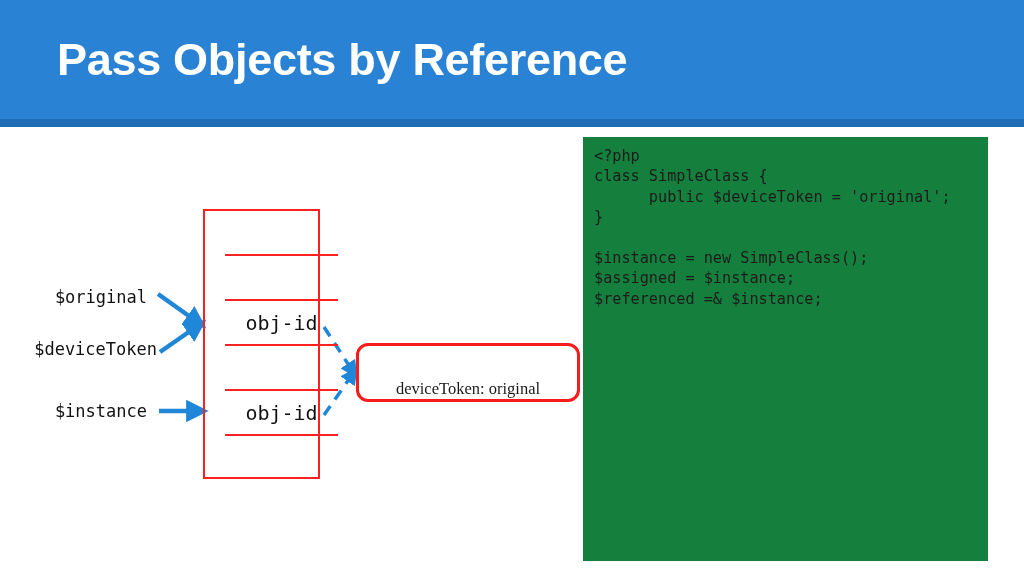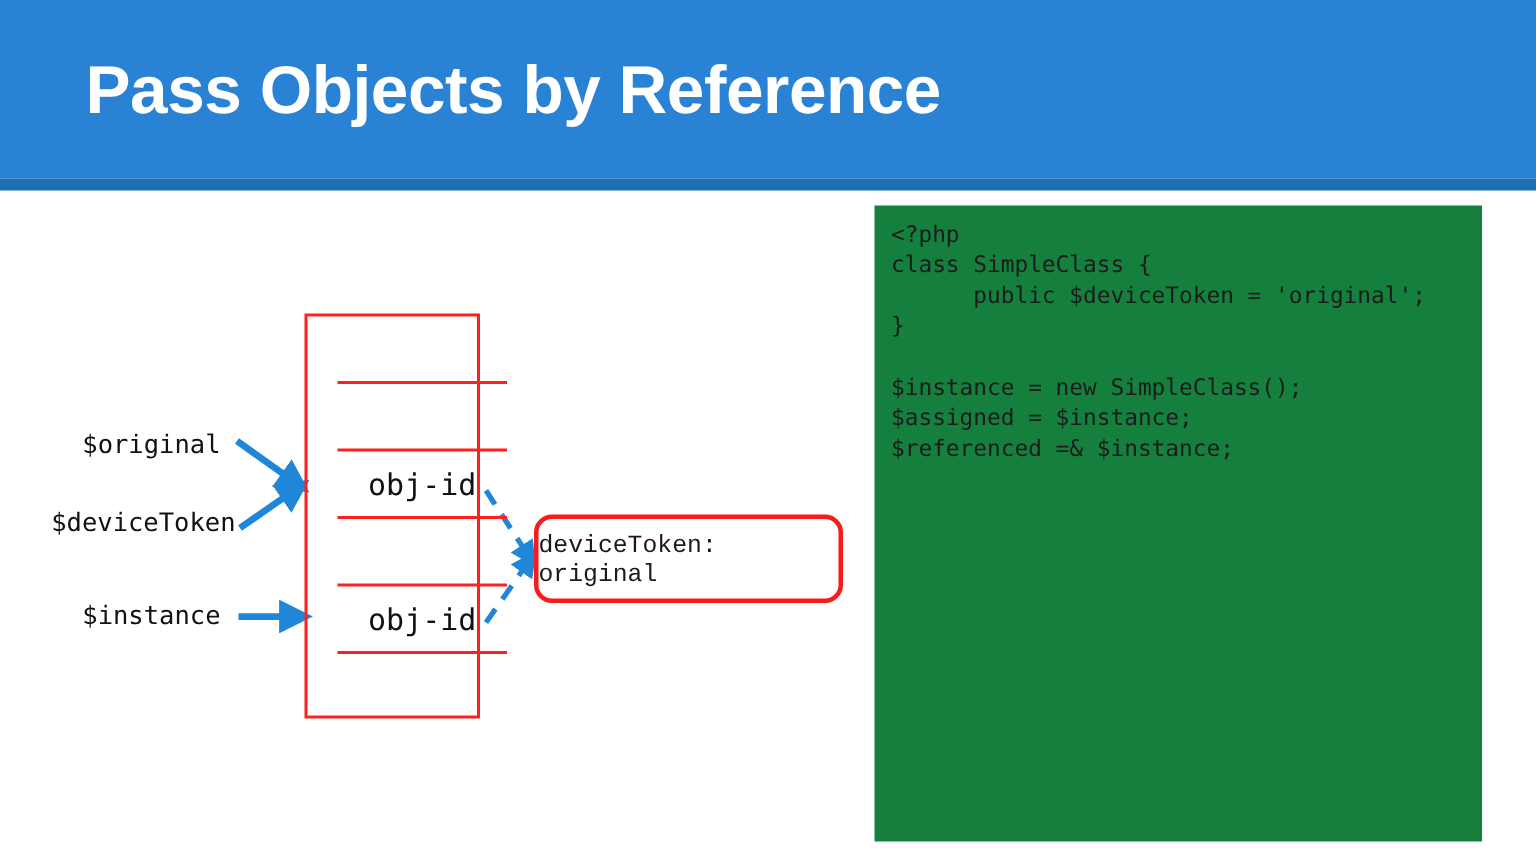--- a/index.html
+++ b/index.html
@@ -113,30 +113,30 @@
     white-space: nowrap;
   }
   #label-instance   { right: 436px; top: 160px; }
   #label-referenced { right: 426px; top: 212px; }
   #label-assigned   { right: 436px; top: 274px; }
 
   #token-box {
     position: absolute;
     left: 356px;
     top: 216px;
-    width: 206px;
+    width: 224px;
     height: 59px;
     box-sizing: border-box;
     border: 3px solid #f81b1b;
     border-radius: 12px;
     background: #ffffff;
     display: flex;
-    align-items: center;
+    align-items: flex-end;
     justify-content: center;
-    font-family: Liberation Mono, monospace;
+    font-family: Liberation Serif, serif;
     font-size: 16.5px;
     color: #1a1a1a;
   }
 
   #diagram-svg {
     position: absolute;
     left: 0; top: 0;
     width: 583px;
     height: 449px;
     overflow: visible;

